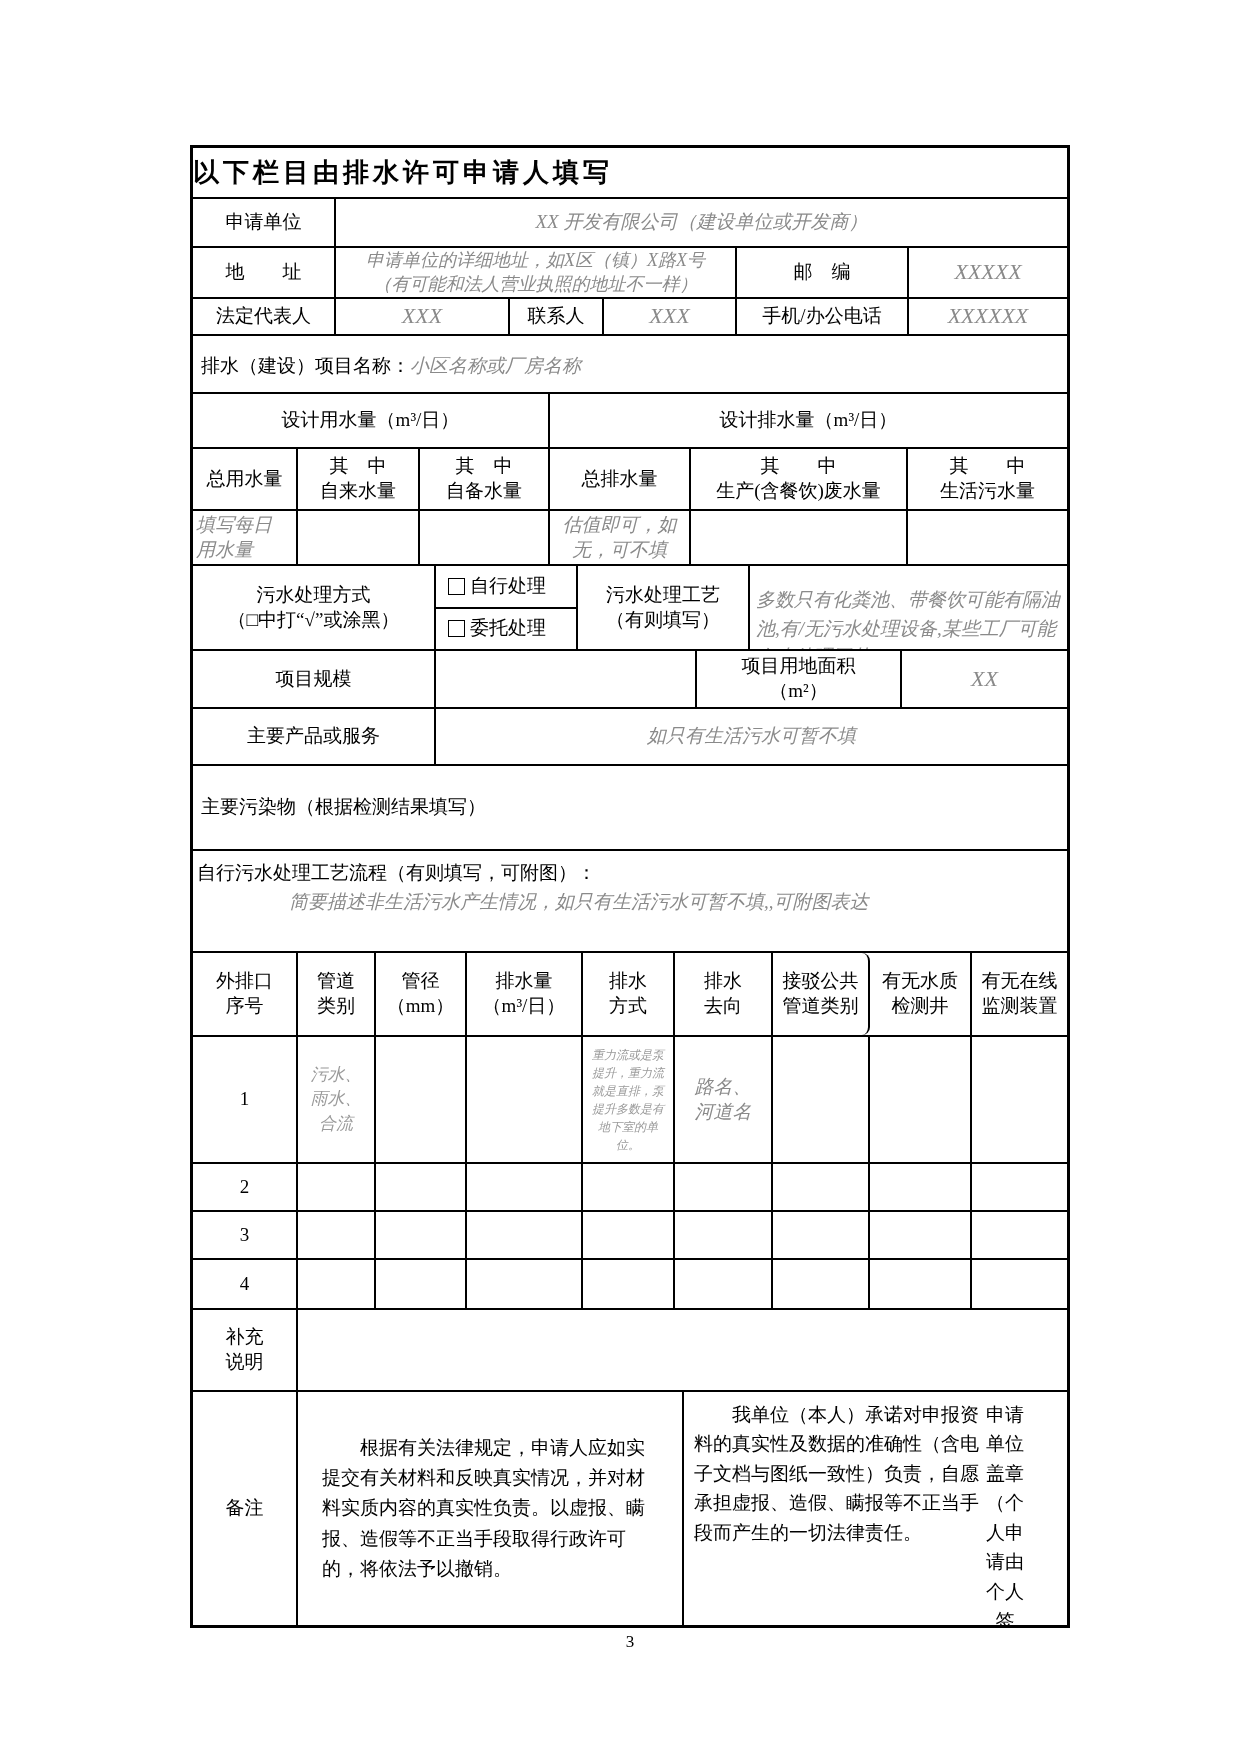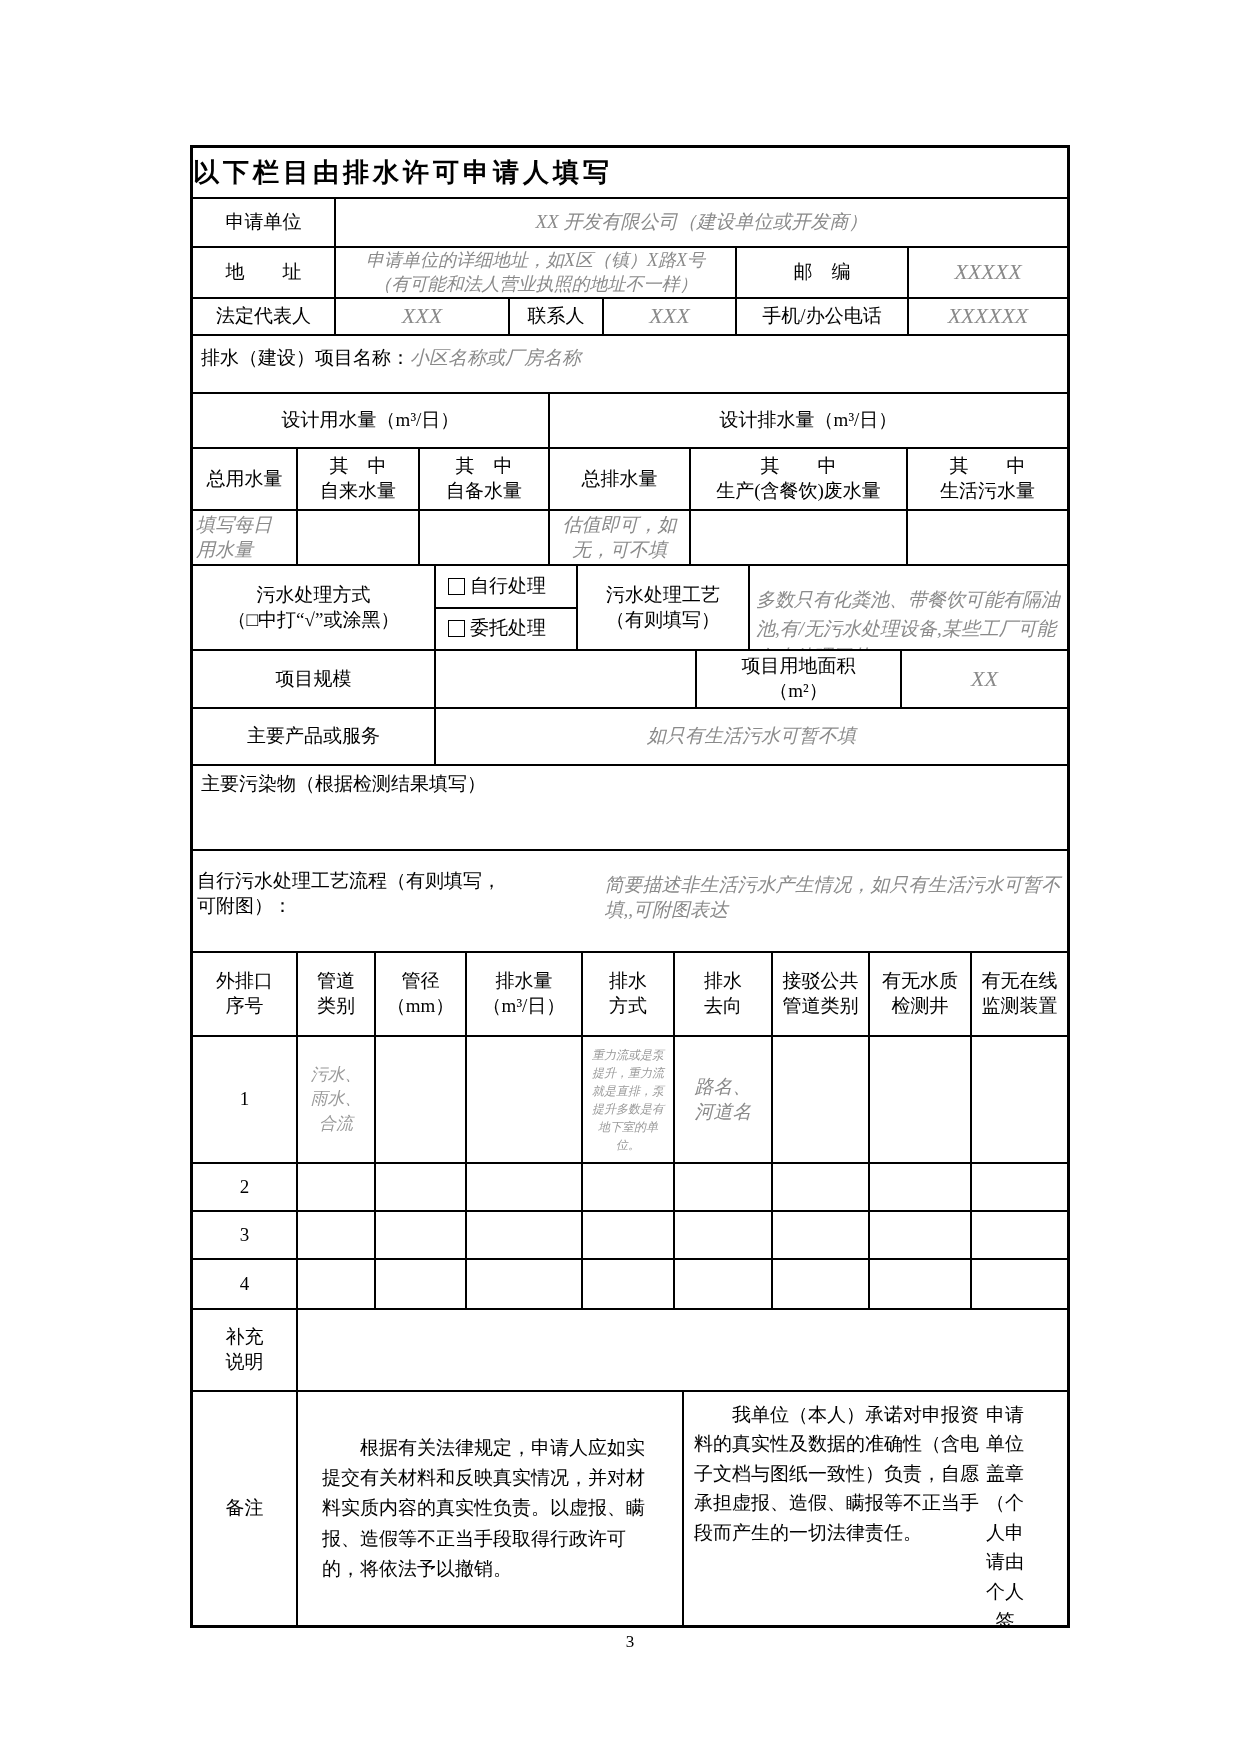--- a/index.html
+++ b/index.html
@@ -18,21 +18,21 @@
     display:flex;align-items:center;justify-content:center;
     text-align:center;font-size:19px;line-height:1.3;overflow:hidden;
   }
   .c:last-child{border-right:none;}
   .pre{white-space:pre-line;}
   .title-row .c{font-size:26px;letter-spacing:4px;font-weight:600;}
   .ph{color:#8a8a8a;font-style:italic;}
   .ph-sm{color:#9a9a9a;font-style:italic;font-size:12px;line-height:1.5;}
   .ph-md{color:#9a9a9a;font-style:italic;font-size:17px;line-height:1.45;}
   .left{justify-content:flex-start;text-align:left;}
-  .top{align-items:flex-start;}
+  .top{align-items:center;}
   .pad{padding:6px 8px;}
   .stack{flex-direction:column;align-items:stretch;justify-content:stretch;padding:0;}
   .opt{flex:1;display:flex;align-items:center;padding-left:12px;font-size:19px;}
   .opt-first{border-bottom:2px solid #000;}
   .cb{
     width:17px;height:17px;border:1.5px solid #000;display:inline-block;
     margin-right:5px;flex:0 0 auto;box-sizing:border-box;background:#fff;
   }
   .note-cell{padding:20px 6px;align-items:flex-start;}
   .proc-line2{margin:4px 0 0 92px;}
@@ -138,40 +138,40 @@
   <div class="r" style="height:57px;">
     <div class="c" style="flex:0 0 243px;">主要产品或服务</div>
     <div class="c ph" style="flex:1;">如只有生活污水可暂不填</div>
   </div>
 
   <div class="r" style="height:85px;">
     <div class="c left top pad" style="flex:1;">主要污染物（根据检测结果填写）</div>
   </div>
 
   <div class="r" style="height:102px;">
-    <div class="c left top" style="flex:1;flex-direction:row;align-items:flex-start;padding:18px 4px;">
+    <div class="c left top" style="flex:1;flex-direction:column;align-items:flex-start;padding:10px 4px;">
       <span>自行污水处理工艺流程（有则填写，可附图）：</span>
       <span class="ph proc-line2">简要描述非生活污水产生情况，如只有生活污水可暂不填,,可附图表达</span>
     </div>
   </div>
 
   <div class="r" style="height:84px;">
     <div class="c pre" style="flex:0 0 105px;">外排口
 序号</div>
     <div class="c pre" style="flex:0 0 78px;">管道
 类别</div>
     <div class="c pre" style="flex:0 0 91px;">管径
 （mm）</div>
     <div class="c pre" style="flex:0 0 116px;">排水量
 （m³/日）</div>
     <div class="c pre" style="flex:0 0 92px;">排水
 方式</div>
     <div class="c pre" style="flex:0 0 98px;">排水
 去向</div>
-    <div class="c pre" style="flex:0 0 97px;">接驳公共
+    <div class="c pre" style="flex:0 0 97px;border-radius:8px;">接驳公共
 管道类别</div>
     <div class="c pre" style="flex:0 0 102px;">有无水质
 检测井</div>
     <div class="c pre" style="flex:1;">有无在线
 监测装置</div>
   </div>
 
   <div class="r" style="height:127px;">
     <div class="c" style="flex:0 0 105px;">1</div>
     <div class="c pre ph-md" style="flex:0 0 78px;">污水、

